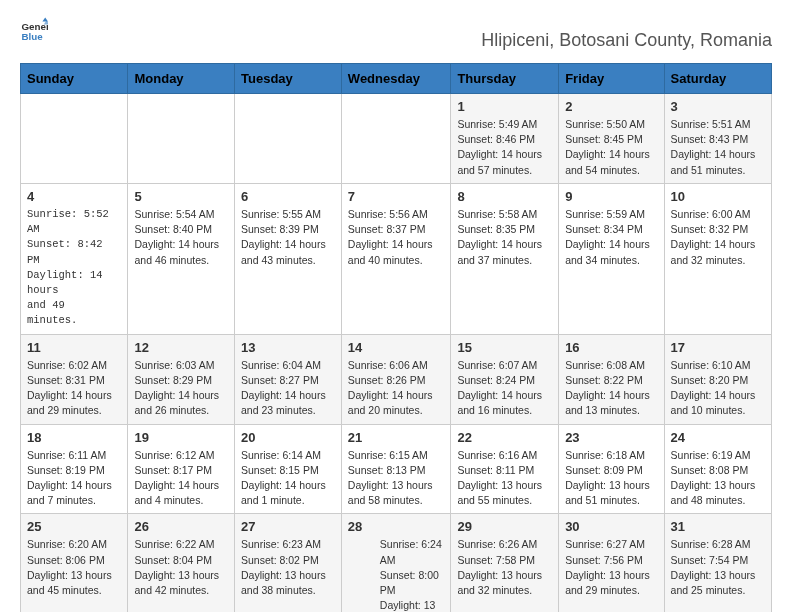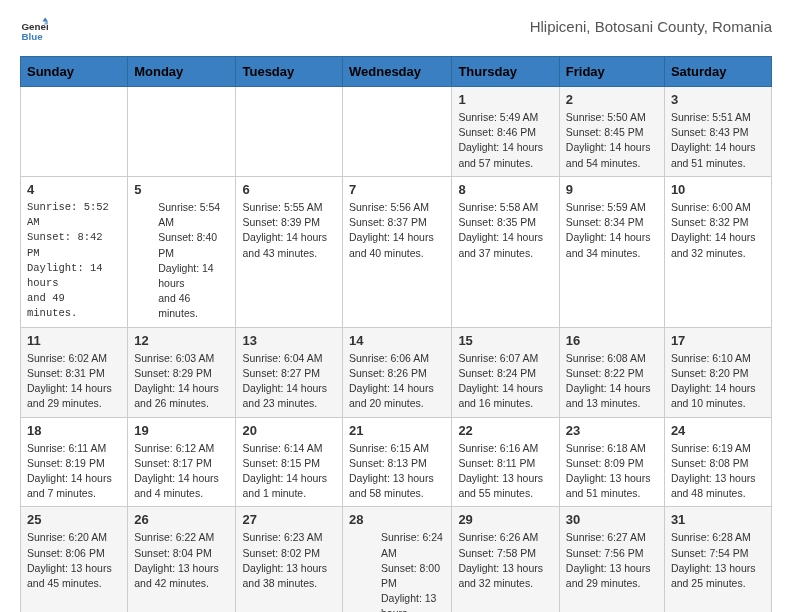--- a/index.html
+++ b/index.html
@@ -28,23 +28,23 @@
     .title-area {
       text-align: right;
     }
     .main-title {
       font-size: 38px;
       font-weight: bold;
       color: #333;
       line-height: 1.1;
     }
     .subtitle {
-      font-size: 15px;
+      font-size: 18px;
       color: #555;
-      margin-top: 2px;
+      margin-top: 14px;
     }
     table {
       width: 100%;
       border-collapse: collapse;
       font-size: 11px;
     }
     thead tr th {
       background-color: #3a7fc1;
       color: #000000;
       padding: 7px 6px;
@@ -145,21 +145,21 @@
       <tr>
         <td>
           <div class="day-number">4</div>
           <div class="day-info" style="white-space: pre-line; font-family: Liberation Mono, monospace;">Sunrise: 5:52 AM
 Sunset: 8:42 PM
 Daylight: 14 hours
 and 49 minutes.</div>
         </td>
         <td>
           <div class="day-number">5</div>
-          <div class="day-info" style="white-space: pre-line; margin-left: 24px;">Sunrise: 5:54 AM
+          <div class="day-info" style="white-space: pre-line;">Sunrise: 5:54 AM
 Sunset: 8:40 PM
 Daylight: 14 hours
 and 46 minutes.</div>
         </td>
         <td>
           <div class="day-number">6</div>
           <div class="day-info" style="white-space: pre-line;">Sunrise: 5:55 AM
 Sunset: 8:39 PM
 Daylight: 14 hours
 and 43 minutes.</div>

